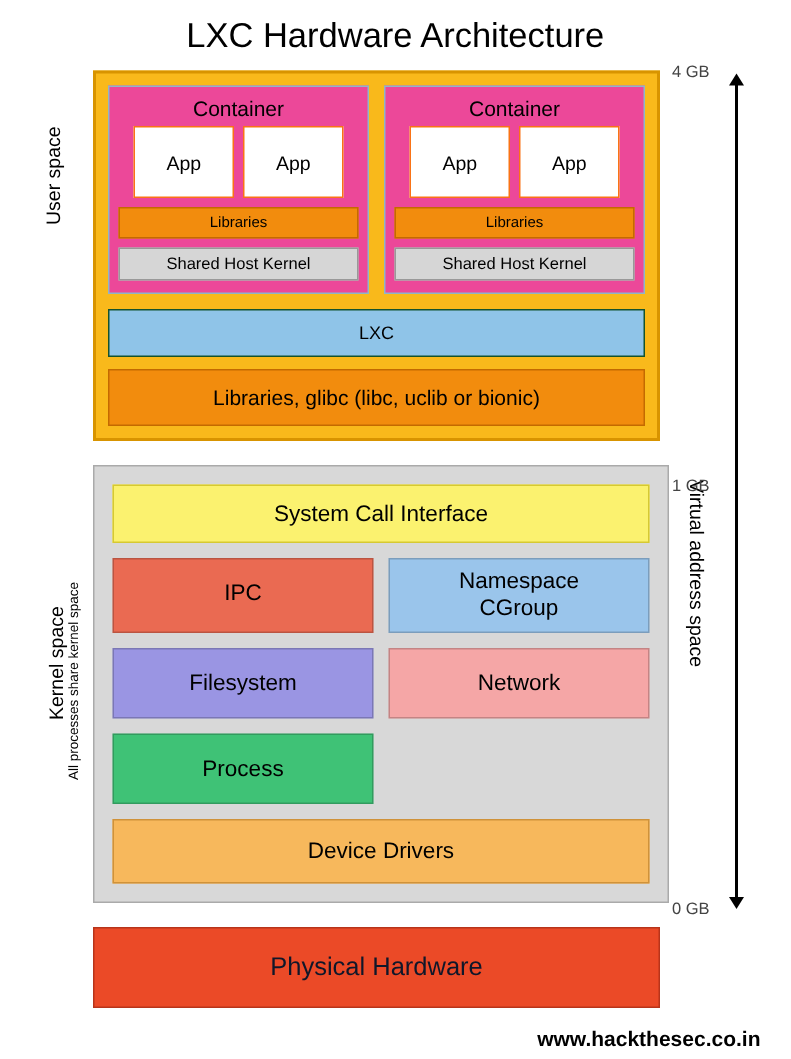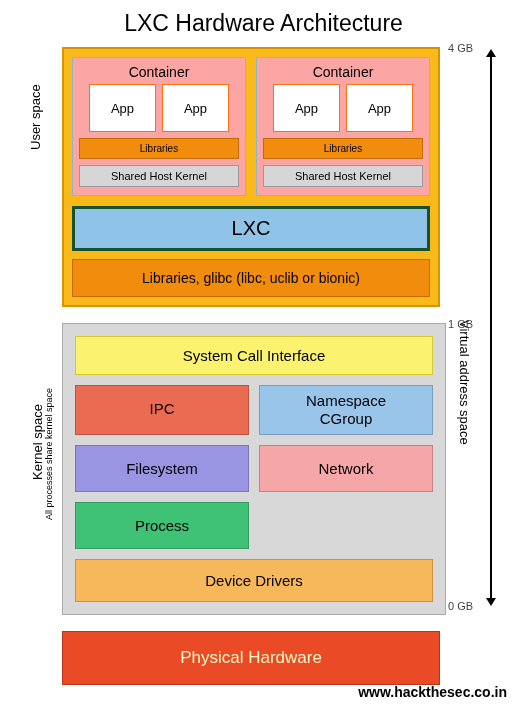--- a/index.html
+++ b/index.html
@@ -91,21 +91,21 @@
 
   
   .userspace {
     background: #f9b91b;
     border: 2px solid #d89400;
     padding: 8px;
     width: 378px;
   }
   .containers-row { display: flex; gap: 10px; justify-content: space-between; }
   .container-box {
-    background: #fca5a5;
+    background: #ec4899;
     border: 1px solid #8fb6c9;
     padding: 6px 6px 8px 6px;
     flex: 1;
   }
   .container-title { text-align: center; font-size: 14px; margin-bottom: 4px; }
   .apps-row { display: flex; gap: 6px; justify-content: center; }
   .app-box {
     background: #fff;
     border: 1px solid #f97316;
     width: 67px; height: 48px;
@@ -123,23 +123,23 @@
   .shk-box {
     background: #d6d6d6;
     border: 1px solid #999;
     text-align: center;
     font-size: 11px;
     padding: 4px 0;
     margin-top: 6px;
   }
   .lxc-box {
     background: #8fc4e8;
-    border: 3px solid #14532d;
-    text-align: center;
-    font-size: 20px;
+    border: 1px solid #14532d;
+    text-align: center;
+    font-size: 12px;
     padding: 8px 0;
     margin-top: 10px;
   }
   .glibc-box {
     background: #f28c0d;
     border: 1px solid #c46a00;
     text-align: center;
     font-size: 14px;
     padding: 10px 0;
     margin-top: 8px;
@@ -185,21 +185,21 @@
     font-size: 15px;
     padding: 12px 0;
     margin-top: 10px;
   }
 
   
   .hw-box {
     background: #eb4a27;
     border: 1px solid #b8341a;
     text-align: center;
-    color: #fef9c3;
+    color: #0f172a;
     font-size: 17px;
     padding: 16px 0;
     width: 378px;
     margin-top: 16px;
   }
 
   .footer {
     position: absolute;
     bottom: 6px;
     right: 20px;

